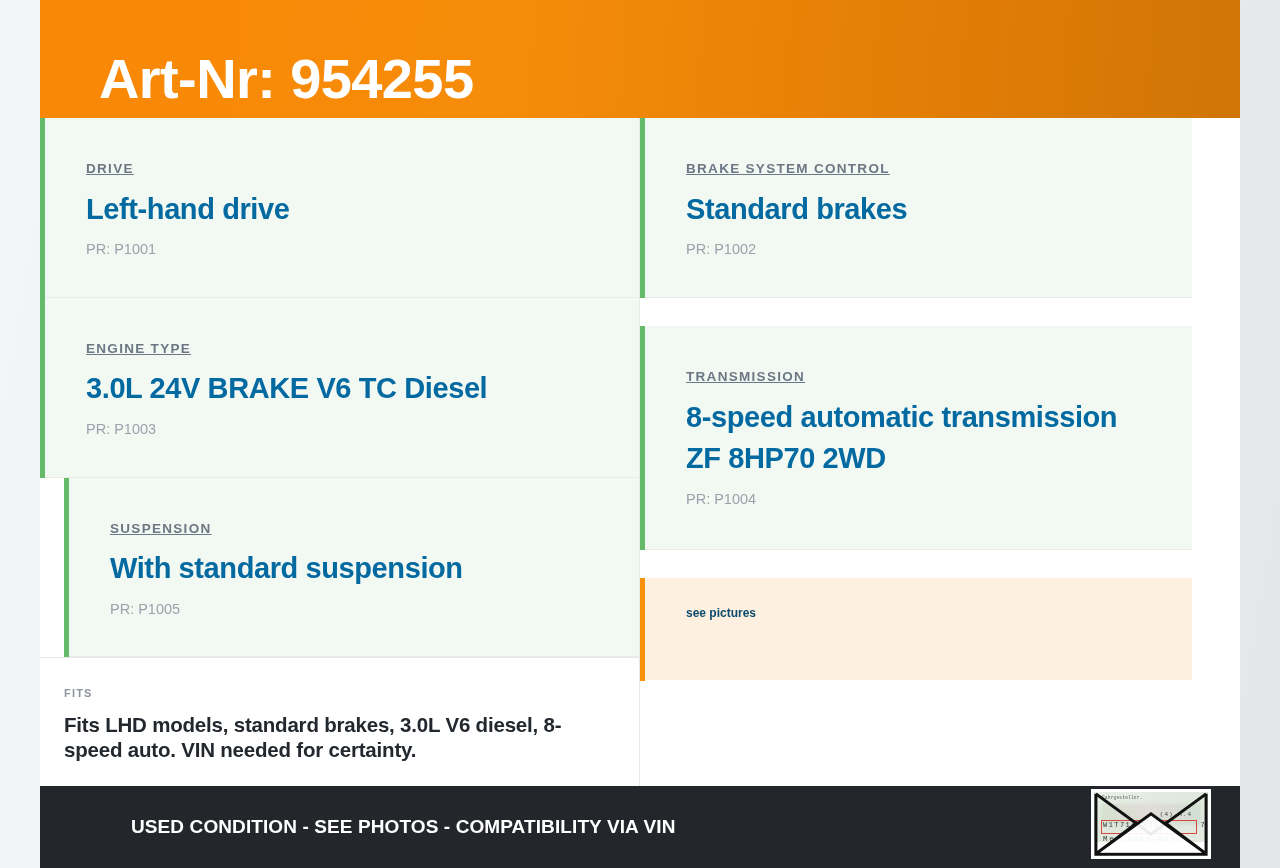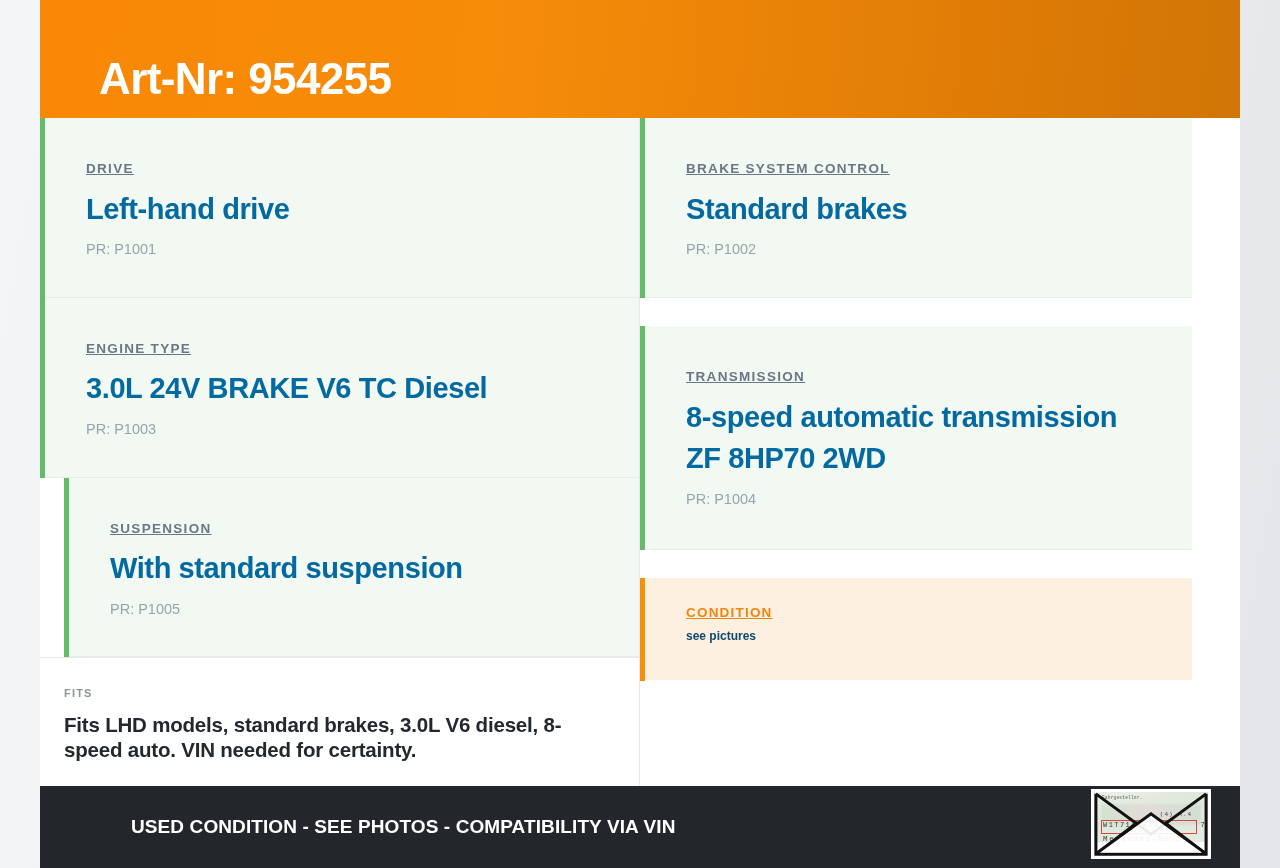--- a/index.html
+++ b/index.html
@@ -37,21 +37,21 @@
   
   .header {
     height: 118px;
     background: linear-gradient(95deg, #f98806 0%, #f68c09 38%, #e07c06 78%, #d07506 100%);
     display: flex;
     align-items: center;
     flex: 0 0 118px;
   }
   .header-title {
     color: #ffffff;
-    font-size: 44px;
+    font-size: 56px;
     font-weight: bold;
     letter-spacing: -0.6px;
     padding-left: 59px;
     line-height: 1;
     margin-top: 40px;
   }
 
   
   .body {
     flex: 1 1 auto;
@@ -307,21 +307,20 @@
           <div class="card-pr">PR: P1002</div>
         </div>
 
         <div class="card h-trans">
           <div class="card-label">TRANSMISSION</div>
           <div class="card-value">8-speed automatic transmission ZF 8HP70 2WD</div>
           <div class="card-pr">PR: P1004</div>
         </div>
 
         <div class="card condition">
-          <div class="card-label">CONDITION</div>
           <div class="condition-value">see pictures</div>
         </div>
 
         <div class="col-filler"></div>
       </div>
     </div>
 
     <div class="footer">
       <div class="footer-text">USED CONDITION - SEE PHOTOS - COMPATIBILITY VIA VIN</div>
 

